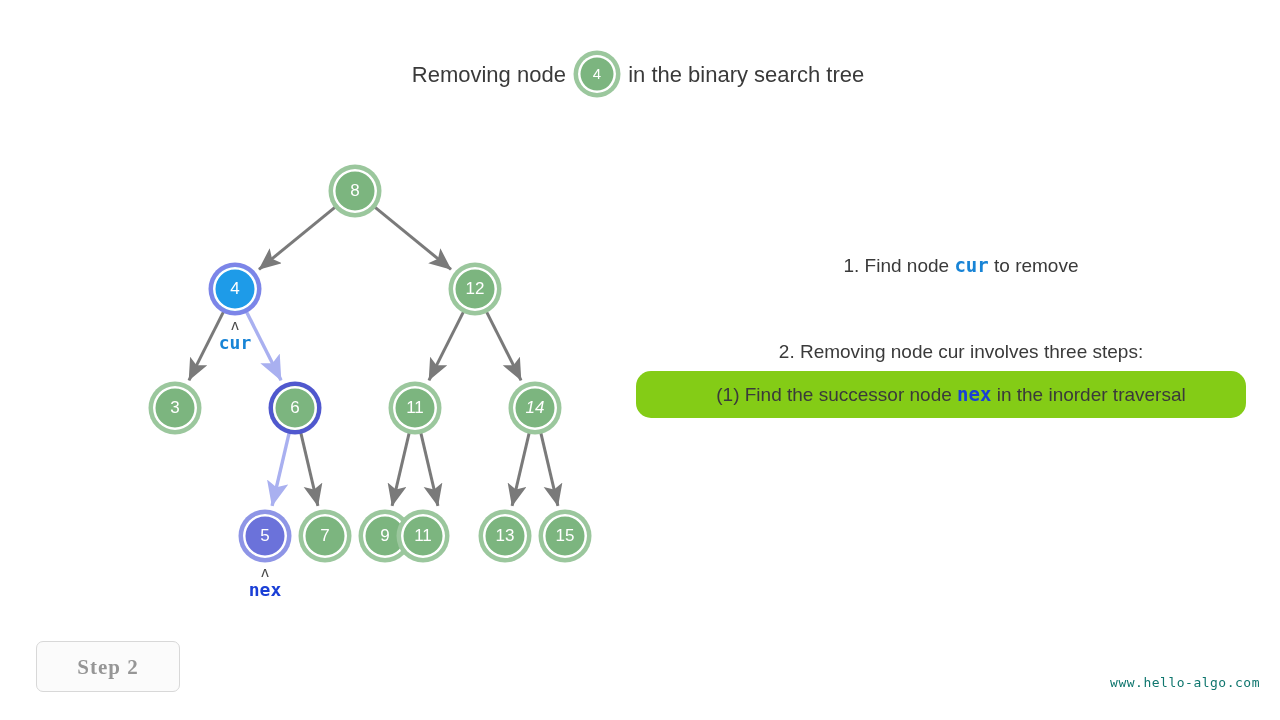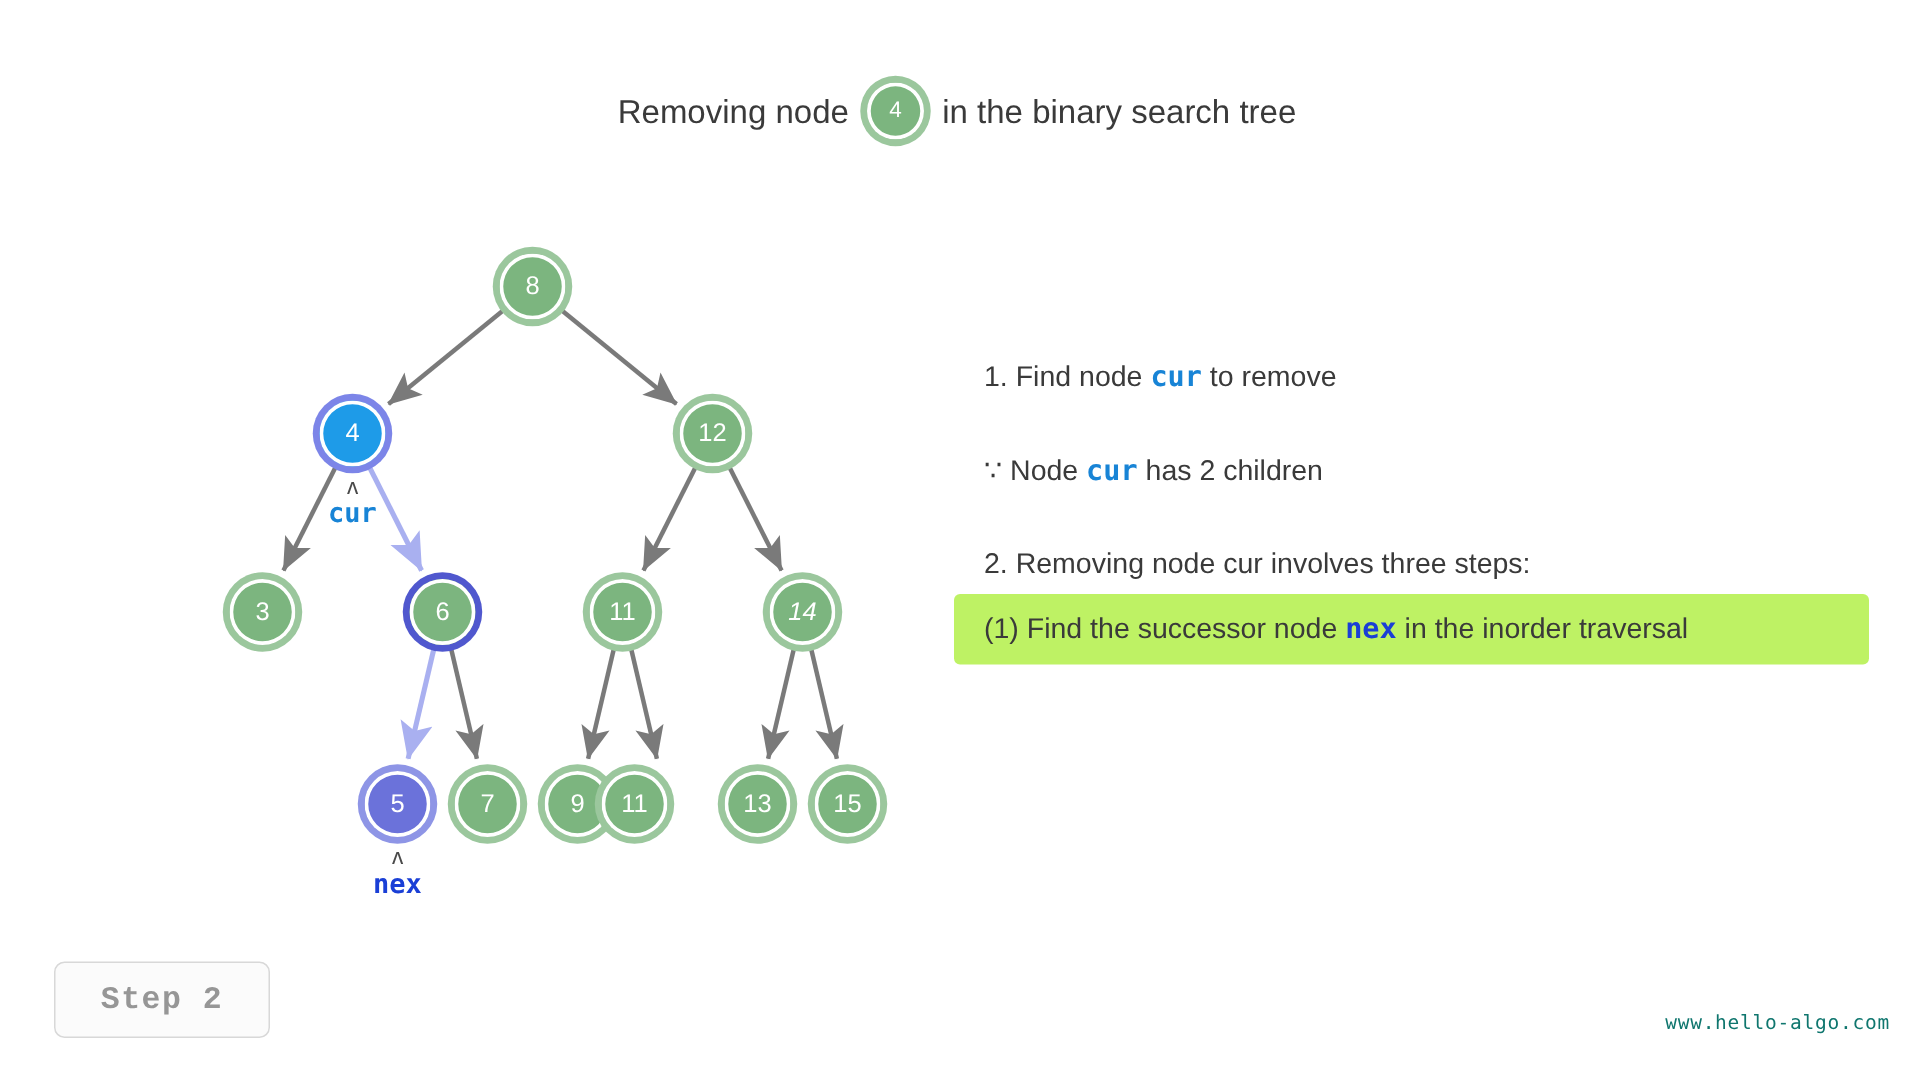--- a/index.html
+++ b/index.html
@@ -104,60 +104,61 @@
     font-size: 18px;
     line-height: 22px;
   }
   .ptr.cur-ptr .plabel { color: #1884D6; }
   .ptr.nex-ptr .plabel { color: #1A3FD6; }
 
   
   #steps-panel {
     position: absolute;
     left: 636px;
-    top: 232px;
+    top: 246px;
     width: 630px;
+    text-align: center;
   }
   .step-line {
     font-size: 19px;
     color: #3a3a3a;
     line-height: 38px;
     white-space: nowrap;
     padding-left: 20px;
   }
   .step-gap { height: 24px; }
   .code {
     font-family: "DejaVu Sans Mono", monospace;
     font-weight: bold;
     font-size: 19px;
   }
   .code.cur { color: #1884D6; }
   .code.nex { color: #1A3FD6; }
   .hl {
-    background: #bef264;
-    border-radius: 4px;
+    background: #84cc16;
+    border-radius: 15px;
     padding-top: 4px;
     padding-bottom: 4px;
     display: block;
     width: 610px;
   }
 
   
   #step-badge {
     position: absolute;
     left: 36px;
     top: 641px;
     width: 144px;
     height: 51px;
     border: 1px solid #d8d8d8;
     border-radius: 7px;
     background: #fbfbfb;
     text-align: center;
     line-height: 51px;
-    font-family: Liberation Mono, monospace;
+    font-family: Liberation Serif, serif;
     font-weight: bold;
     font-size: 21px;
     color: #969696;
     letter-spacing: 1px;
     box-sizing: border-box;
   }
 
   
   #watermark {
     position: absolute;
@@ -228,23 +229,20 @@
         <div class="plabel">nex</div>
       </div>
     </div>
 </div>
 
 <div id="steps-panel">
   <div class="step-line">
     <span>1. Find node </span><span class="code cur">cur</span><span> to remove</span>
   </div>
   <div class="step-gap"></div>
-  <div class="step-line">
-    <span>∵ Node </span><span class="code cur">cur</span><span> has 2 children</span>
-  </div>
   <div class="step-gap"></div>
   <div class="step-line">2. Removing node cur involves three steps:</div>
   <div class="step-line" style="padding-left:0;">
     <span class="hl" style="padding-left:20px;box-sizing:border-box;"><span>(1) Find the successor node </span><span class="code nex">nex</span><span> in the inorder traversal</span></span>
   </div>
 </div>
 
 <div id="step-badge">Step 2</div>
 
 <div id="watermark">www.hello-algo.com</div>

